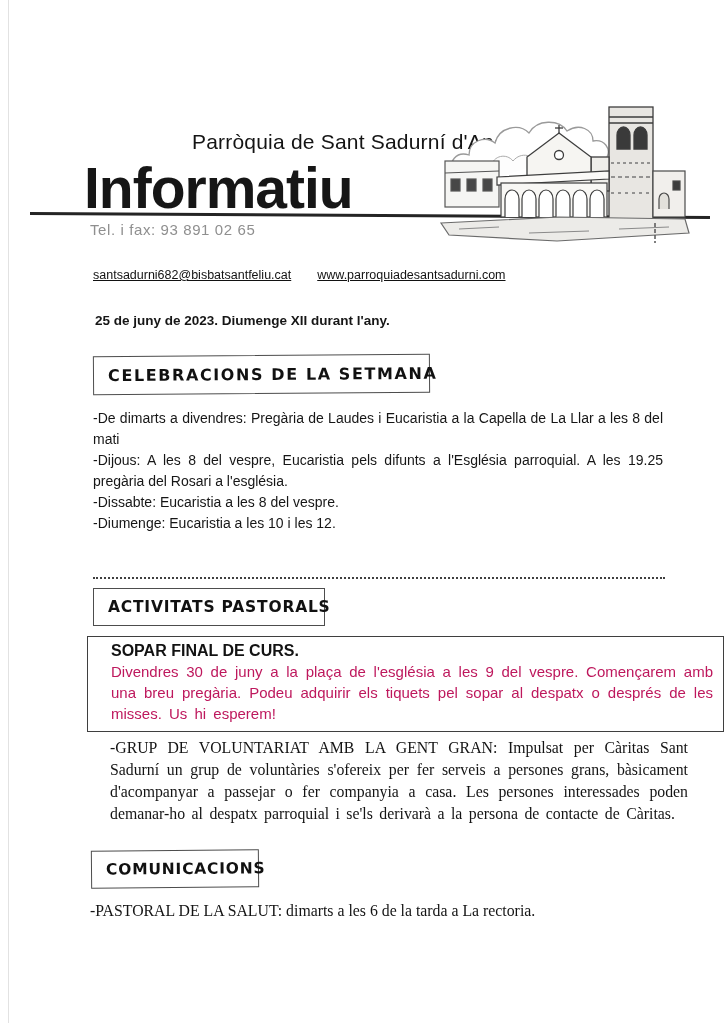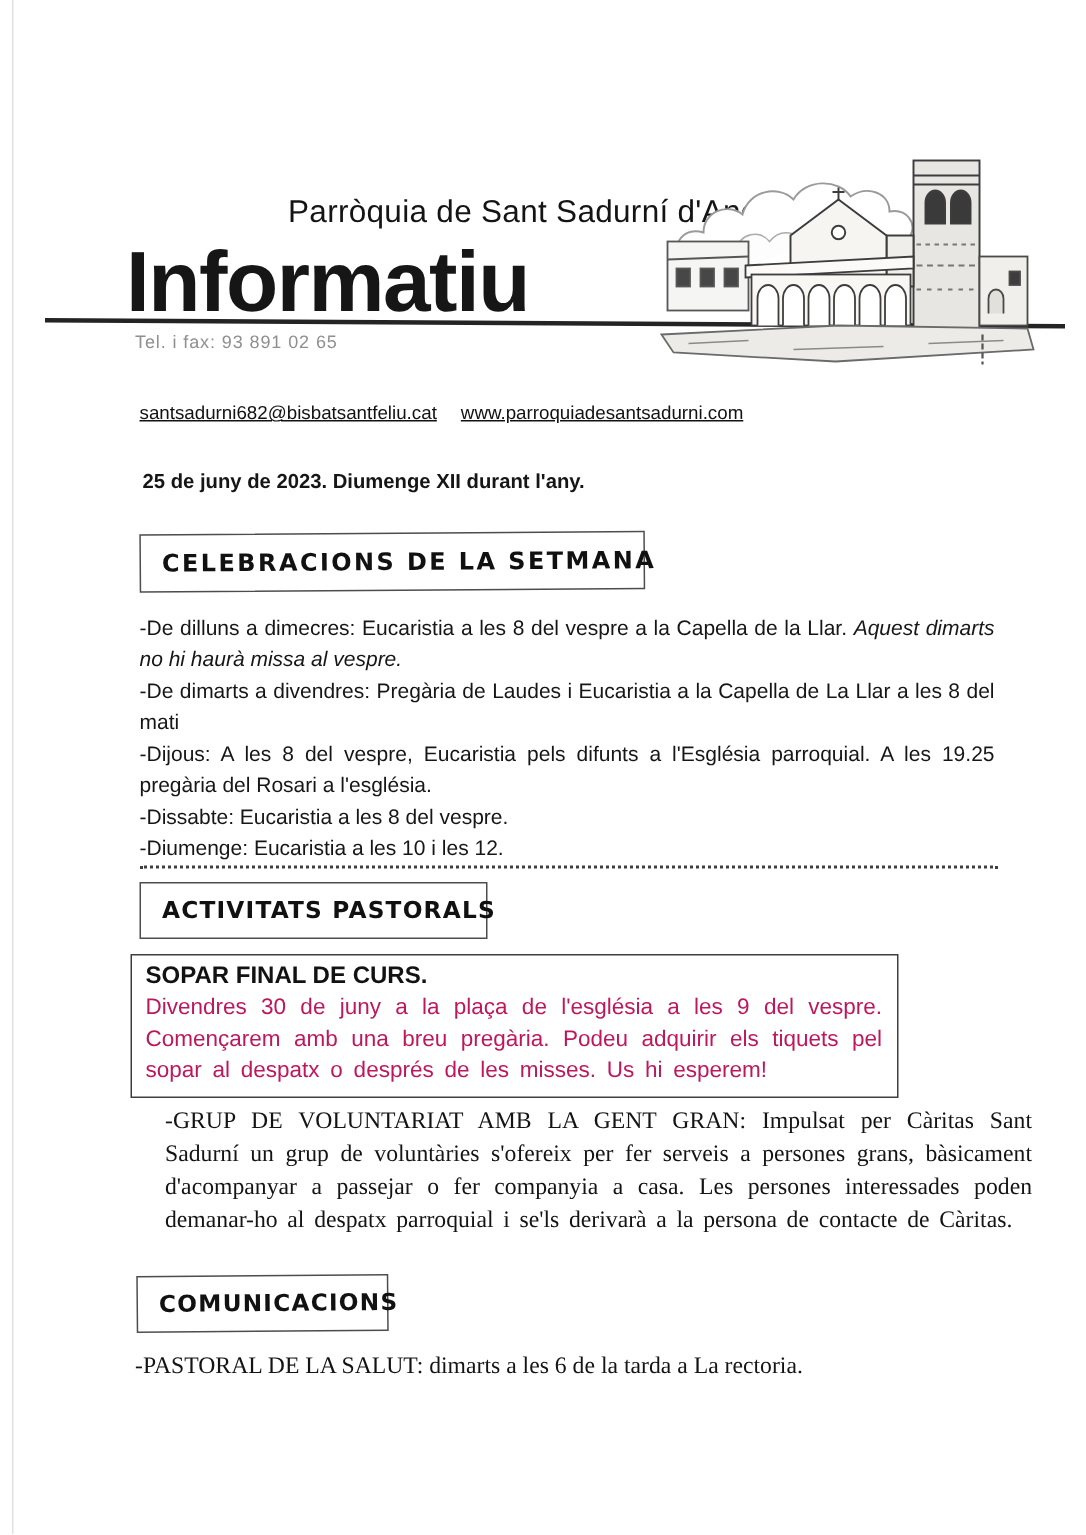--- a/index.html
+++ b/index.html
@@ -7,25 +7,25 @@
     position:relative;width:724px;height:1023px;overflow:hidden;background:#fff;
     font-family:"Liberation Sans",sans-serif;color:#1a1a1a;
   }
   .scan-edge{position:absolute;left:8px;top:0;width:1px;height:100%;background:#e2e2e2;}
 
   
   .title-top{position:absolute;left:88px;top:100px;font-size:52px;font-weight:bold;letter-spacing:-1px;color:#161616;line-height:1;}
   .subtitle{position:absolute;left:192px;top:130px;font-size:21px;color:#141414;letter-spacing:0.2px;}
   .title-bottom{position:absolute;left:84px;top:160px;font-size:57px;font-weight:bold;letter-spacing:-1px;color:#161616;line-height:1;}
   .mast-rule{position:absolute;left:30px;top:214px;width:680px;height:2.5px;background:#242424;transform:rotate(0.35deg);}
-  .phone{position:absolute;left:90px;top:221px;font-size:12px;color:#8f8f8f;letter-spacing:0.6px;}
+  .phone{position:absolute;left:90px;top:221px;font-size:15px;color:#8f8f8f;letter-spacing:0.6px;}
   .church{position:absolute;left:438px;top:97px;width:254px;height:148px;}
 
   
-  .contact{position:absolute;left:93px;top:268px;display:flex;gap:16px;font-size:12.5px;}
+  .contact{position:absolute;left:93px;top:268px;display:flex;gap:26px;font-size:12.5px;}
   .contact a{color:#121212;text-decoration:underline;cursor:pointer;}
   .dateline{position:absolute;left:95px;top:313px;font-size:13.5px;font-weight:bold;color:#161616;}
 
   
   .box-heading{
     position:absolute;box-sizing:border-box;border:1.6px solid #4d4d4d;background:#fff;
     display:flex;align-items:center;padding-left:14px;white-space:nowrap;
     font-family:"DejaVu Sans",sans-serif;font-weight:bold;color:#111;
   }
   .h-celebracions{left:93px;top:355px;width:337px;height:39px;font-size:16px;letter-spacing:1.6px;transform:rotate(-0.4deg);}
@@ -33,21 +33,21 @@
   .h-comunicacions{left:91px;top:850px;width:168px;height:38px;font-size:15.5px;letter-spacing:0.8px;transform:rotate(-0.5deg);}
 
   
   .cel-body{position:absolute;left:93px;top:408px;width:570px;font-size:14px;line-height:21px;text-align:justify;color:#161616;}
   .cel-body p{margin:0;}
   .cel-body em{font-style:italic;}
 
   .dotted{position:absolute;left:93px;top:577px;width:572px;border-top:2.5px dotted #3f3f3f;}
 
   
-  .sopar-box{position:absolute;left:87px;top:636px;width:512px;box-sizing:border-box;border:1.6px solid #3f3f3f;background:#fff;padding:5px 10px 7px 9px;}
+  .sopar-box{position:absolute;left:87px;top:636px;width:637px;box-sizing:border-box;border:1.6px solid #3f3f3f;background:#fff;padding:5px 10px 7px 23px;}
   .sopar-title{font-size:16px;font-weight:bold;color:#121212;margin-bottom:1px;}
   .sopar-body{font-size:15px;line-height:21px;text-align:justify;color:#be185d;word-spacing:3px;}
 
   
   .voluntariat{position:absolute;left:90px;top:737px;width:578px;font-family:"Liberation Serif",serif;font-size:15.8px;line-height:22px;text-align:justify;color:#141414;word-spacing:2.5px;margin-left:20px;}
   .pastoral{position:absolute;left:90px;top:902px;font-family:"Liberation Serif",serif;font-size:15.8px;color:#141414;}
 </style>
 </head>
 <body>
 
@@ -119,21 +119,20 @@
 
   <div class="contact">
     <a>santsadurni682@bisbatsantfeliu.cat</a>
     <a>www.parroquiadesantsadurni.com</a>
   </div>
 
   <div class="dateline">25 de juny de 2023. Diumenge XII durant l'any.</div>
 
   <div class="box-heading h-celebracions">CELEBRACIONS DE LA SETMANA</div>
   <div class="cel-body">
-    <p><span>-De dilluns a dimecres:  Eucaristia a les 8 del vespre a la Capella de la Llar. </span><em>Aquest dimarts no hi haurà missa al vespre.</em></p>
     <p><span>-De dimarts a divendres: Pregària de Laudes i Eucaristia a la Capella de La Llar a les 8 del mati</span></p>
     <p><span>-Dijous: A les 8 del vespre, Eucaristia pels difunts a l'Església parroquial. A les 19.25 pregària del Rosari a l'església.</span></p>
     <p><span>-Dissabte: Eucaristia a les 8 del vespre.</span></p>
     <p><span>-Diumenge: Eucaristia a les 10 i les 12.</span></p>
   </div>
 
   <div class="dotted"></div>
 
   <div class="box-heading h-activitats">ACTIVITATS PASTORALS</div>
 

